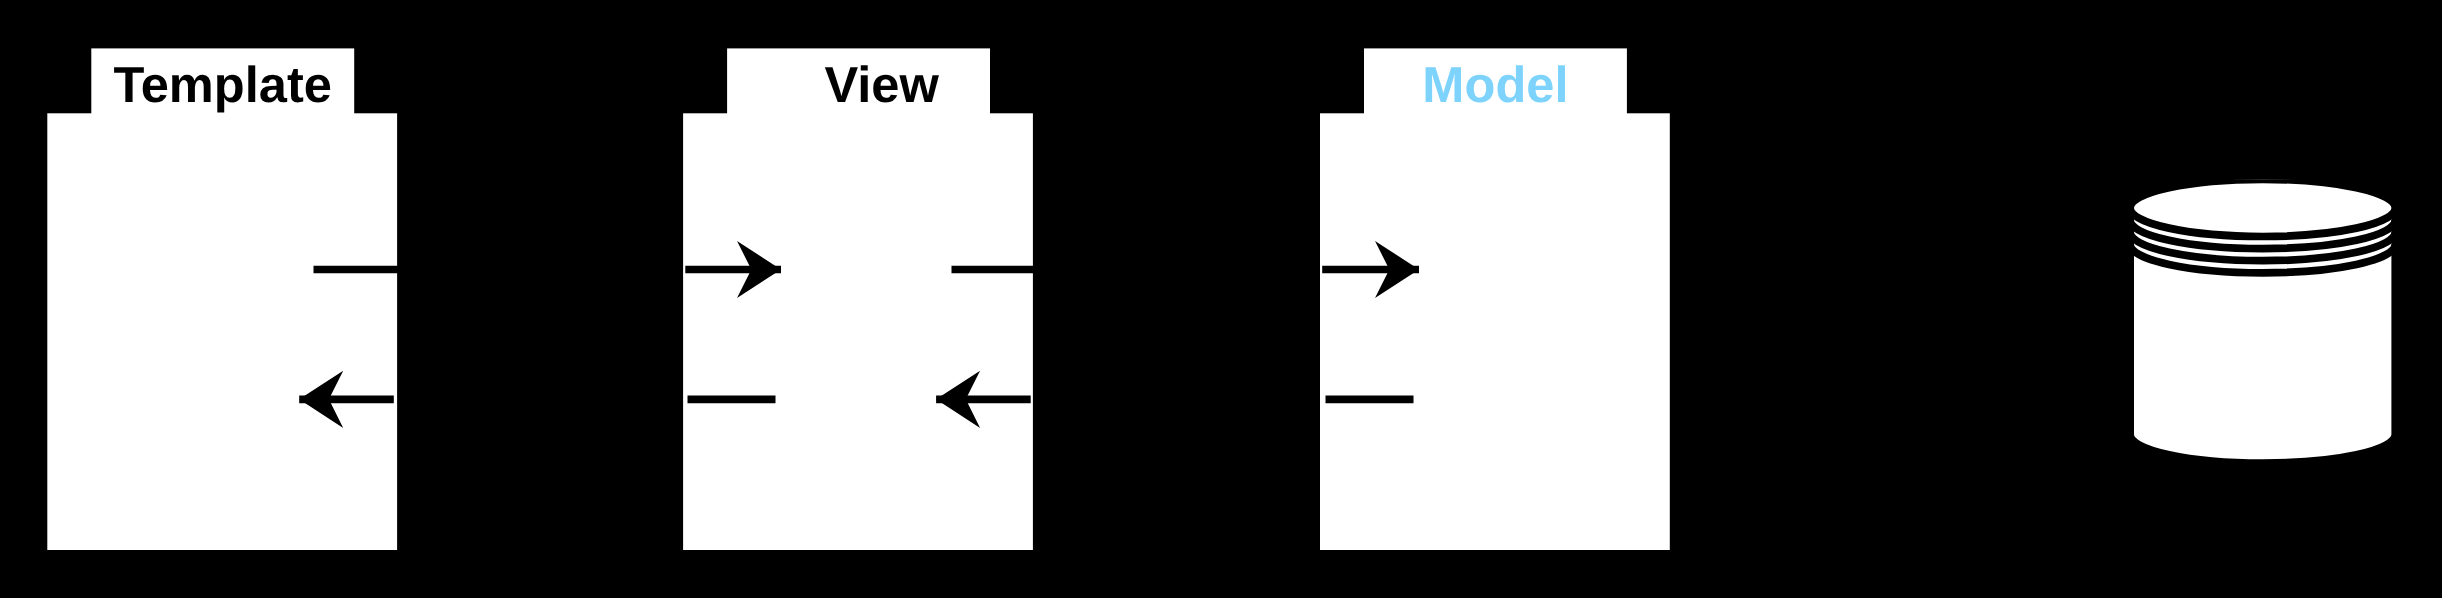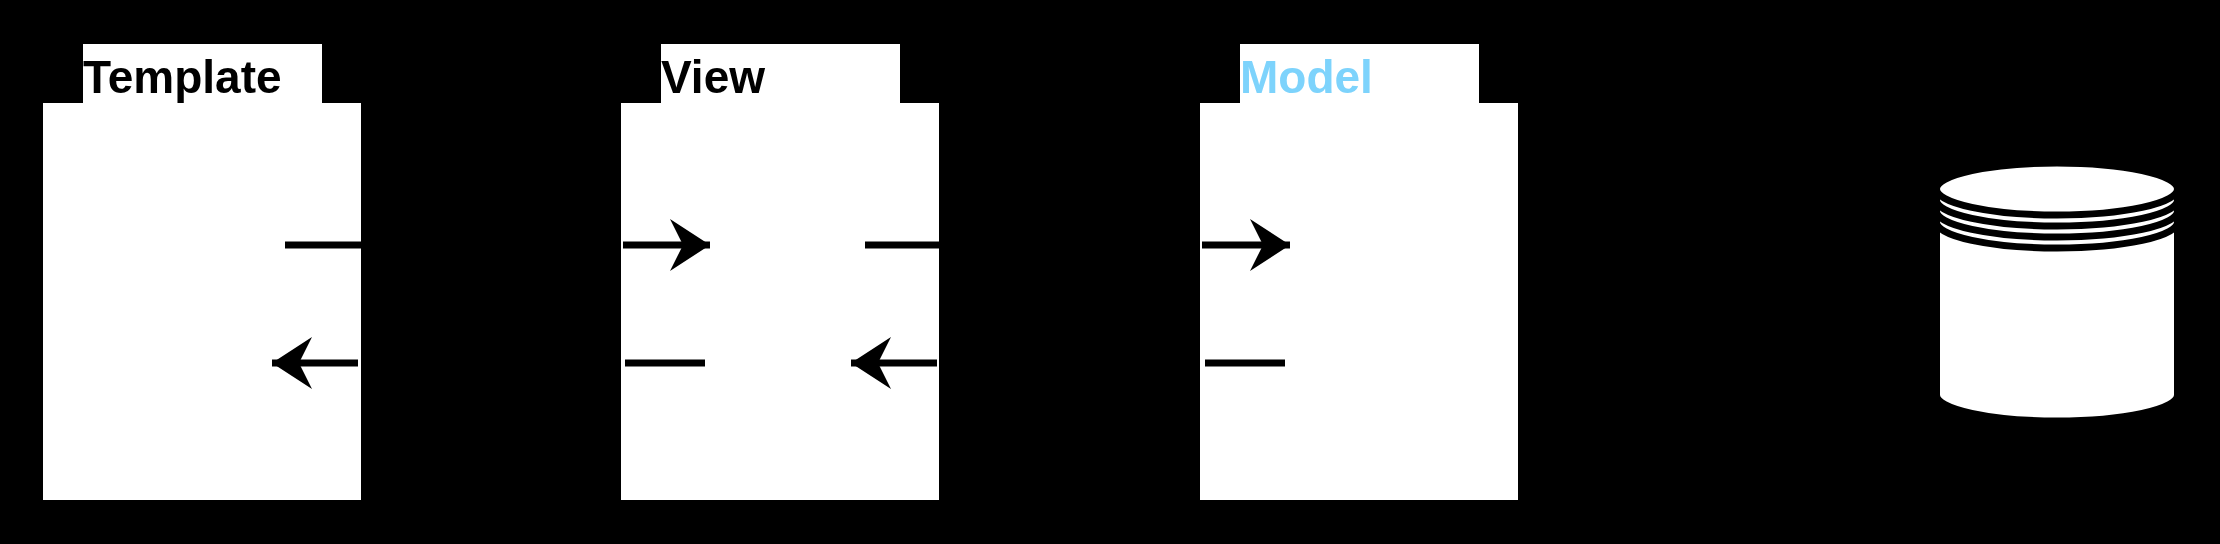--- a/index.html
+++ b/index.html
@@ -27,20 +27,21 @@
     background: #ffffff;
   }
   .comp-body {
     position: absolute;
     background: #ffffff;
   }
   .comp-title {
     position: absolute;
     left: 0;
     right: 0;
+    text-align: center;
     color: #000000;
     font-family: "Liberation Sans", sans-serif;
     font-weight: bold;
     font-size: 46px;
     line-height: 46px;
     letter-spacing: 0px;
     white-space: nowrap;
   }
   .edge {
     position: absolute;
@@ -62,21 +63,21 @@
 
   <div class="component">
     <div class="comp-tab" style="left: 83px; top: 44px; width: 239px; height: 65px; background: rgb(255, 255, 255);"></div>
     <div class="comp-body" style="left: 43px; top: 103px; width: 318px; height: 397px; background: rgb(255, 255, 255);"></div>
     <div class="comp-title" style="left: 83px; width: 239px; top: 54px; color: rgb(0, 0, 0);">Template</div>
   </div>
 
   <div class="component">
     <div class="comp-tab" style="left: 661px; top: 44px; width: 239px; height: 65px; background: rgb(255, 255, 255);"></div>
     <div class="comp-body" style="left: 621px; top: 103px; width: 318px; height: 397px; background: rgb(255, 255, 255);"></div>
-    <div class="comp-title" style="left: 661px; width: 239px; top: 54px; color: rgb(0, 0, 0);">View</div>
+    <div class="comp-title" style="left: 661px; width: 239px; top: 54px; color: rgb(0, 0, 0); padding-left: 21px;">View</div>
   </div>
 
   <div class="component">
     <div class="comp-tab" style="left: 1240px; top: 44px; width: 239px; height: 65px; background: rgb(255, 255, 255);"></div>
     <div class="comp-body" style="left: 1200px; top: 103px; width: 318px; height: 397px; background: rgb(255, 255, 255);"></div>
     <div class="comp-title" style="left: 1240px; width: 239px; top: 54px; color: #7dd3fc;">Model</div>
   </div>
 
   <div class="cylinder" style="left: 1933px; top: 163px; width: 248px; height: 258px;">
       <svg width="248" height="258" viewBox="0 0 248 258">

